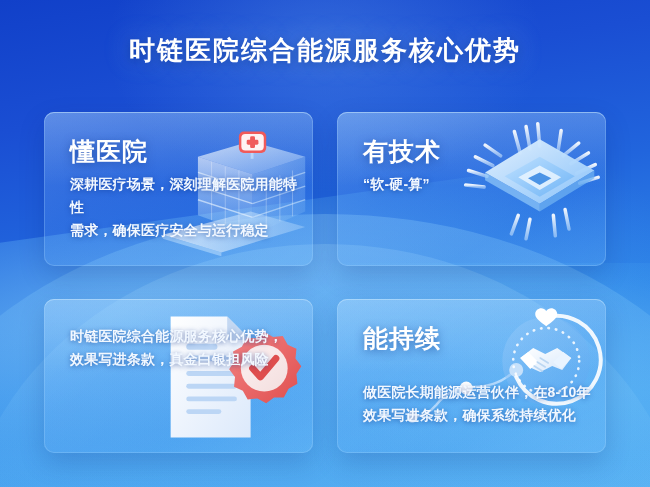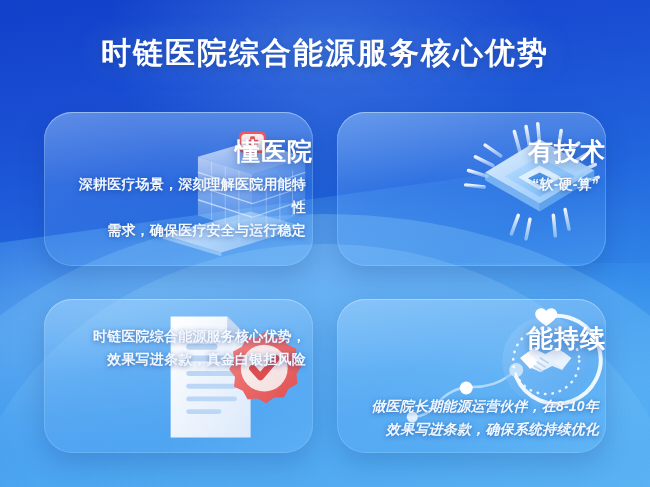--- a/index.html
+++ b/index.html
@@ -51,52 +51,51 @@
   .bg-glow-top {
     position:absolute; left:50%; top:-42%;
     width:96%; height:86%; transform:translateX(-50%);
     background:radial-gradient(ellipse 50% 50% at 50% 60%, rgba(90,150,235,.42) 0%, rgba(60,120,220,0) 70%);
   }
 
   
   #title {
     position:absolute; top:33px; left:0; right:0;
     text-align:center;
-    font-size:30px; font-weight:bold;
+    font-size:26px; font-weight:bold;
     letter-spacing:2px;
     color:#ffffff;
     text-shadow:0 2px 10px rgba(10,45,130,.55), 0 0 26px rgba(150,200,255,.35);
     z-index:5;
   }
 
   
   #grid {
     position:absolute;
     left:44px; top:112px;
     width:562px; height:345px;
     display:grid;
     grid-template-columns:269px 269px;
     grid-template-rows:154px 154px;
     column-gap:24px; row-gap:33px;
     z-index:4;
   }
   .card {
     position:relative;
-    border-radius:28px;
+    border-radius:10px;
     background:linear-gradient(150deg,
         rgba(150,205,255,.30) 0%,
         rgba(110,175,248,.19) 38%,
         rgba(86,156,244,.13) 70%,
         rgba(120,190,252,.22) 100%);
     box-shadow:
         0 0 0 1px rgba(176,220,255,.26) inset,
         0 1px 0 rgba(215,240,255,.38) inset,
         0 10px 26px rgba(8,40,120,.20);
     overflow:hidden;
-    text-align:right;
   }
   .card::after {
     content:""; position:absolute; left:0; right:0; top:0; height:48%;
     background:linear-gradient(180deg, rgba(205,234,255,.22), rgba(205,234,255,0));
     pointer-events:none;
   }
   .card-inner {
     position:absolute; inset:0;
     padding:26px 0 0 26px;
     z-index:3;
@@ -352,20 +351,20 @@
           <g stroke="#bcd7f2" stroke-width="1.6" stroke-linecap="round">
             <path d="M-12 4 L-4 9"></path>
               <path d="M-9 0 L-1 5"></path>
               <path d="M-6 -4 L2 1"></path>
           </g>
         </g>
       </svg>
     </div>
     <div class="card-inner">
       <div class="card-title">能持续</div>
-      <div class="card-desc" style="margin-top:44px;font-style:italic;">
+      <div class="card-desc" style="margin-top:30px;">
         <span>做医院长期能源运营伙伴，在8-10年</span><br>
         <span>效果写进条款，确保系统持续优化</span>
       </div>
     </div>
   </div>
 
 </div>
 
 </body></html>

